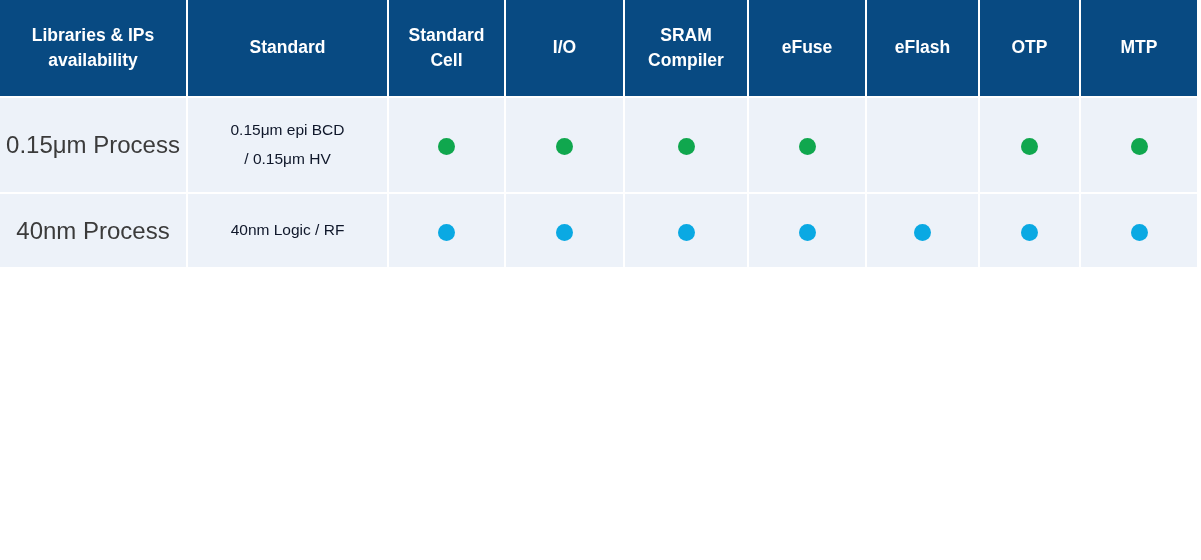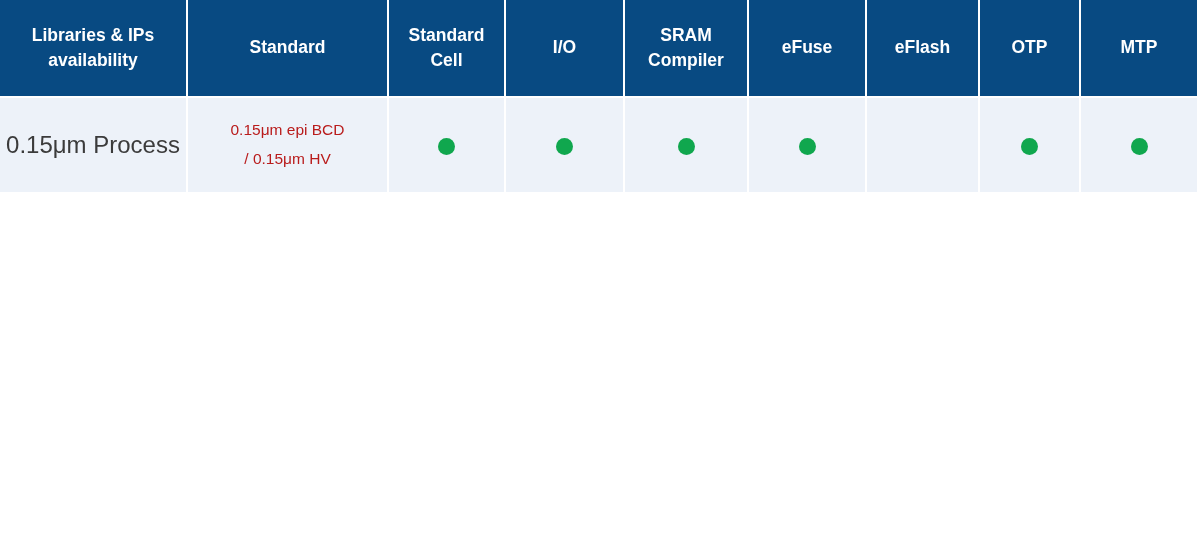--- a/index.html
+++ b/index.html
@@ -38,21 +38,21 @@
     white-space: pre-line;
   }
   table.ip-table td {
     background: var(--c-row-bg, #edf2f9);
     font-size: 24px;
     white-space: pre-line;
   }
   table.ip-table td.platform {
     font-size: 15.5px;
     line-height: 1.85;
-    color: #b91c1c;
+    color: #0f172a;
   }
   tr.row-tall td { height: 94px; }
   tr.row-std td  { height: 73px; }
   .dot {
     display: inline-block;
     width: 17px;
     height: 17px;
     border-radius: 50%;
     vertical-align: middle;
   }
@@ -114,17 +114,28 @@
         <td class="platform">0.15μm epi BCD
 / 0.15μm HV</td>
         <td><span class="dot available"></span></td>
         <td><span class="dot available"></span></td>
         <td><span class="dot available"></span></td>
         <td><span class="dot available"></span></td>
         <td></td>
         <td><span class="dot available"></span></td>
         <td><span class="dot available"></span></td>
       </tr>
+      <tr class="row-std">
+        <td class="process">40nm Process</td>
+        <td class="platform">40nm Logic / RF</td>
+        <td><span class="dot developing"></span></td>
+        <td><span class="dot developing"></span></td>
+        <td><span class="dot developing"></span></td>
+        <td><span class="dot developing"></span></td>
+        <td><span class="dot developing"></span></td>
+        <td><span class="dot developing"></span></td>
+        <td><span class="dot developing"></span></td>
+      </tr>
     </tbody>
   </table>
 
 
 </div>
 
 </body></html>

